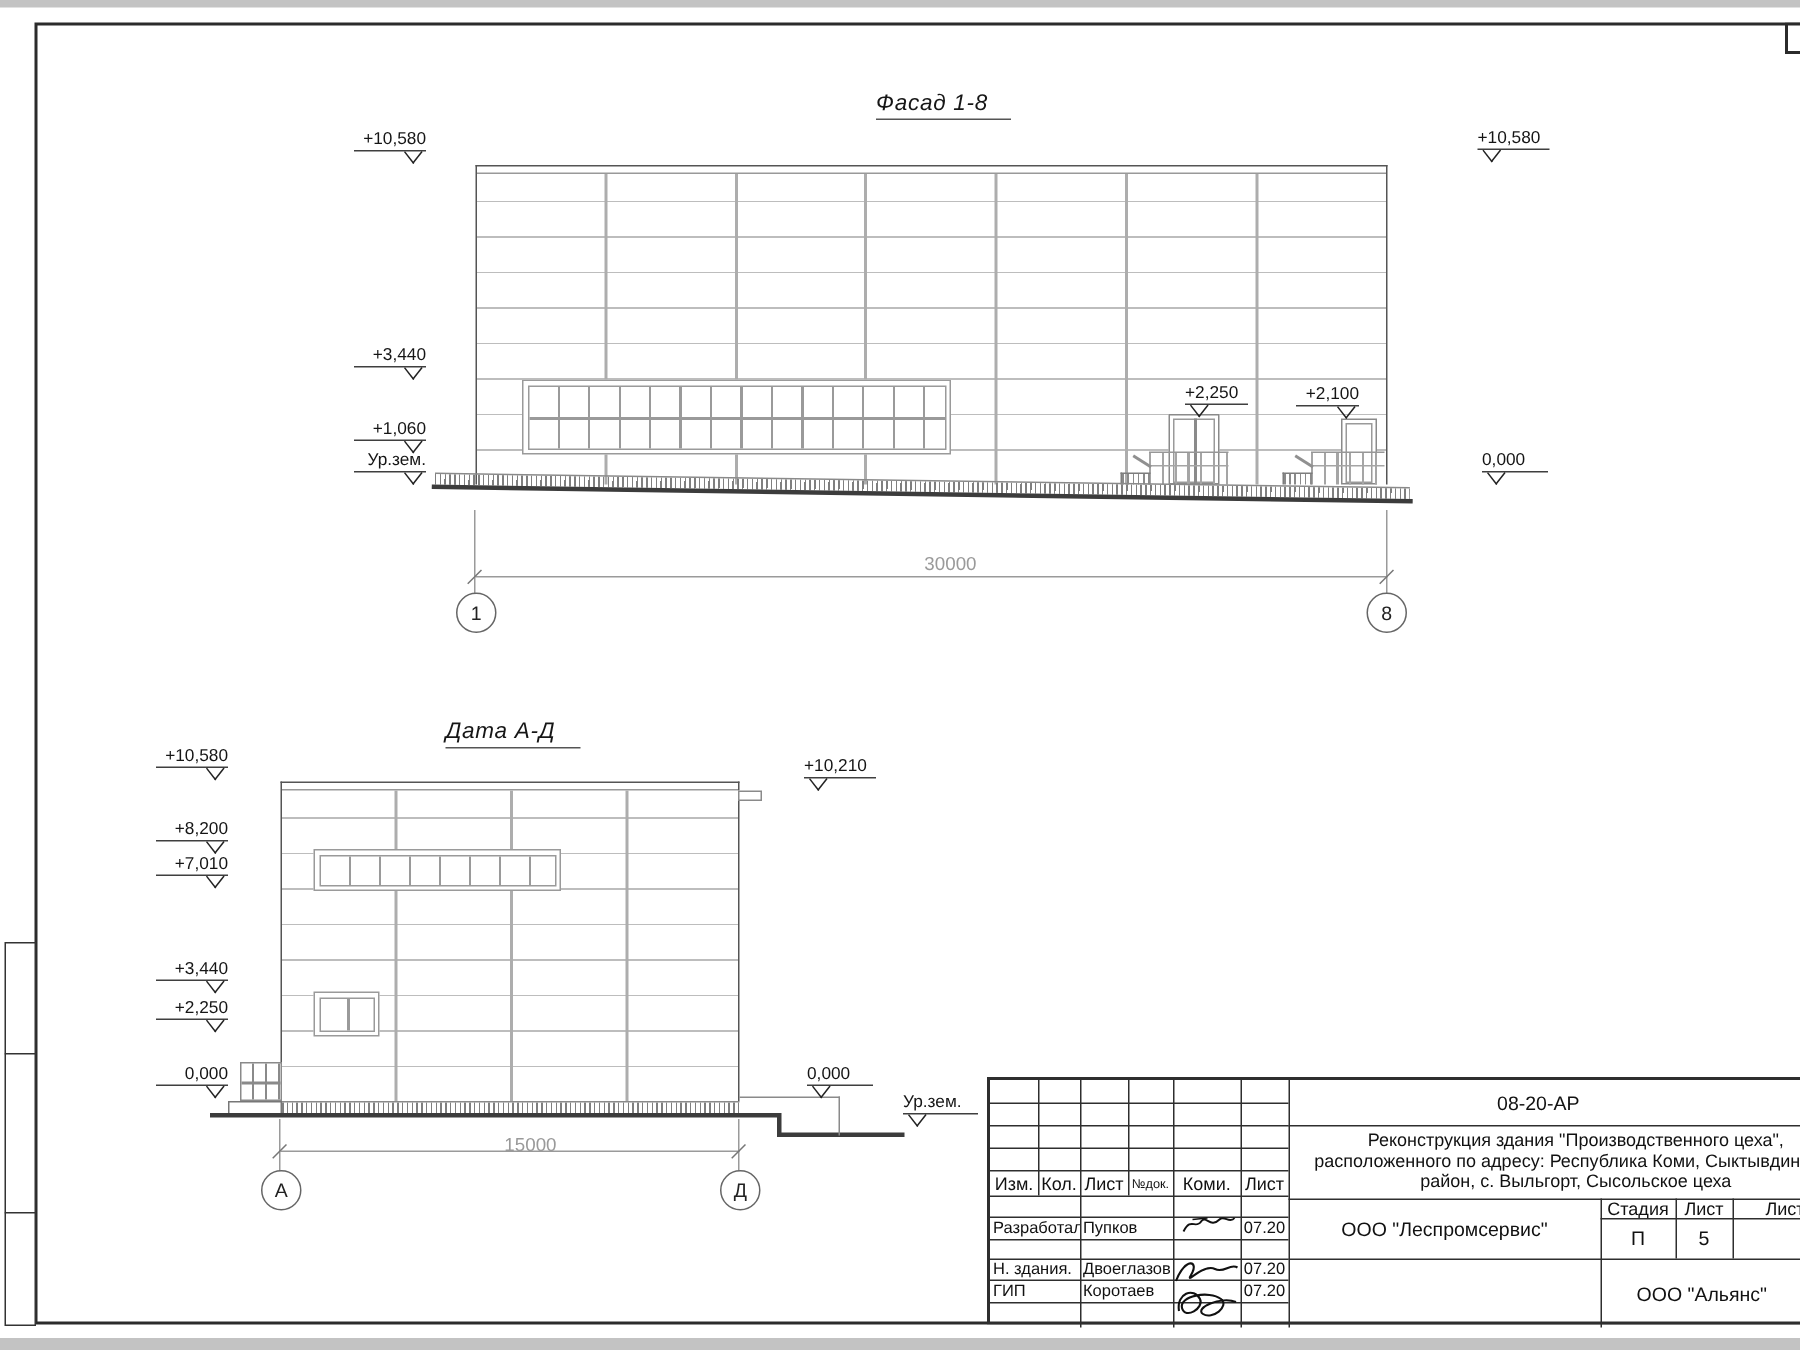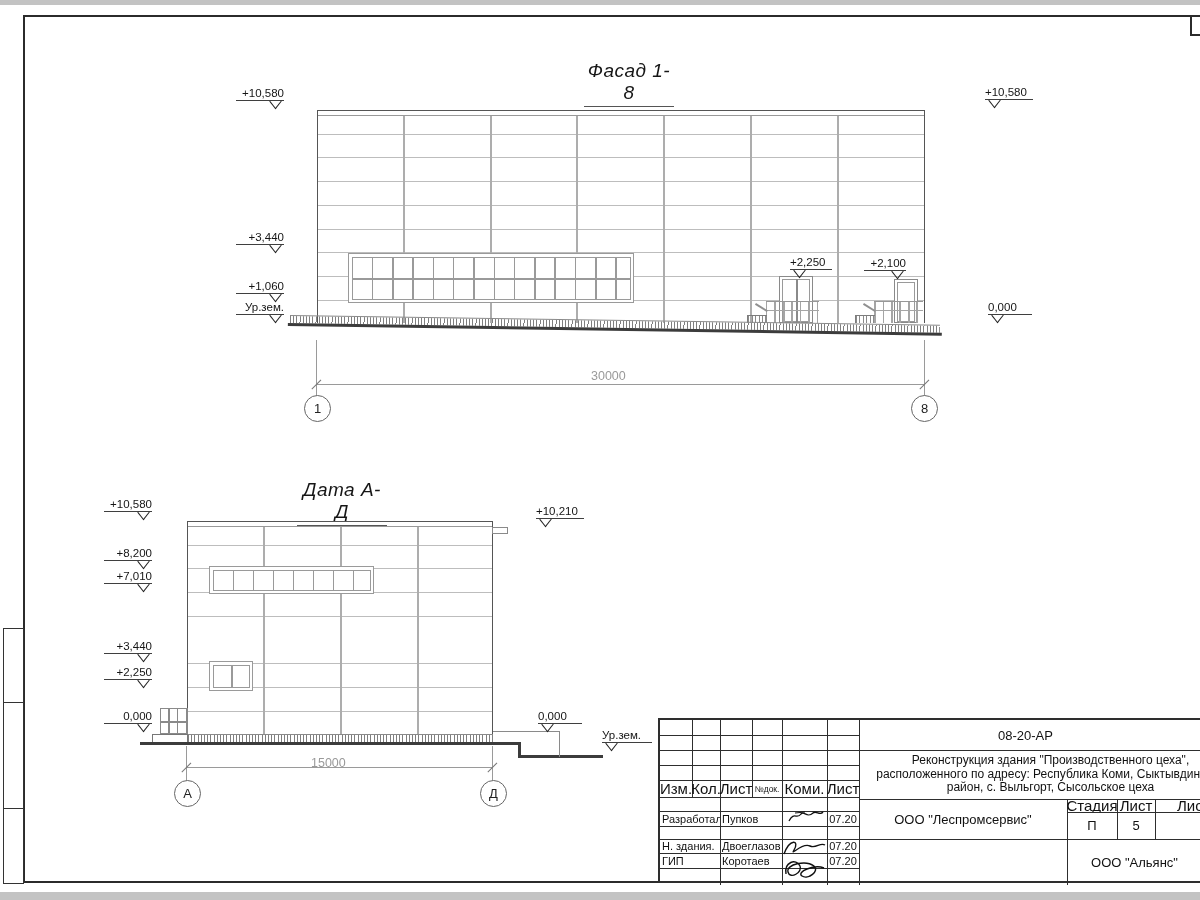--- a/index.html
+++ b/index.html
@@ -50,35 +50,35 @@
   .varrow { position:absolute; top:100%; width:12px; height:8px; }
   .lvl.ar .varrow { right:3px; } .lvl.al .varrow { left:3px; }
   .varrow::before,.varrow::after { content:""; position:absolute; bottom:0; left:50%; width:1.2px; height:9.5px; background:#222; }
   .varrow::before { transform-origin:bottom center; transform:rotate(38deg); }
   .varrow::after  { transform-origin:bottom center; transform:rotate(-38deg); }
 
   
   .dimline { position:absolute; height:1px; background:#9a9a9a; }
   .extline { position:absolute; width:1px; background:#9a9a9a; }
   .tick { position:absolute; width:13px; height:1.3px; background:#777; transform:rotate(-45deg); }
-  .dimtxt { position:absolute; width:60px; text-align:left; font-size:12.5px; color:#9a9a9a; }
+  .dimtxt { position:absolute; width:60px; text-align:right; font-size:12.5px; color:#9a9a9a; }
   .bub { position:absolute; width:27px; height:27px; border:1.2px solid #666; border-radius:50%; background:#fff;
     display:flex; align-items:center; justify-content:center; font-size:13px; color:#222; }
 
-  .ftitle { position:absolute; width:90px; text-align:center; font-size:19px; font-style:italic; color:#161616;
+  .ftitle { position:absolute; width:90px; text-align:left; font-size:15px; font-style:italic; color:#161616;
     border-bottom:1px solid #555; padding-bottom:2px; letter-spacing:.5px; }
 
   
   .tb { position:absolute; left:658px; top:718px; width:582px; height:165px; border:2px solid #2e2e2e; background:#fff; }
   .tb .vl { position:absolute; width:1.2px; background:#2e2e2e; }
   .tb .hl { position:absolute; height:1.2px; background:#2e2e2e; }
   .tb .cell { position:absolute; display:flex; align-items:center; justify-content:center;
     text-align:center; color:#111; overflow:hidden; }
   .tb .sig { position:absolute; }
-  .t13 { font-size:13px; } .t12 { font-size:15px; } .t11 { font-size:11px; } .t8 { font-size:8.5px; }
+  .t13 { font-size:13px; } .t12 { font-size:12px; } .t11 { font-size:11px; } .t8 { font-size:8.5px; }
   .desc { font-size:12px; line-height:13.5px; white-space:nowrap; flex-direction:column; }
 </style>
 </head>
 <body>
 
 <div id="sheet">
 
   <div class="strip" style="top:0;height:5px"></div>
   <div class="strip" style="top:892px;height:8px"></div>
 

